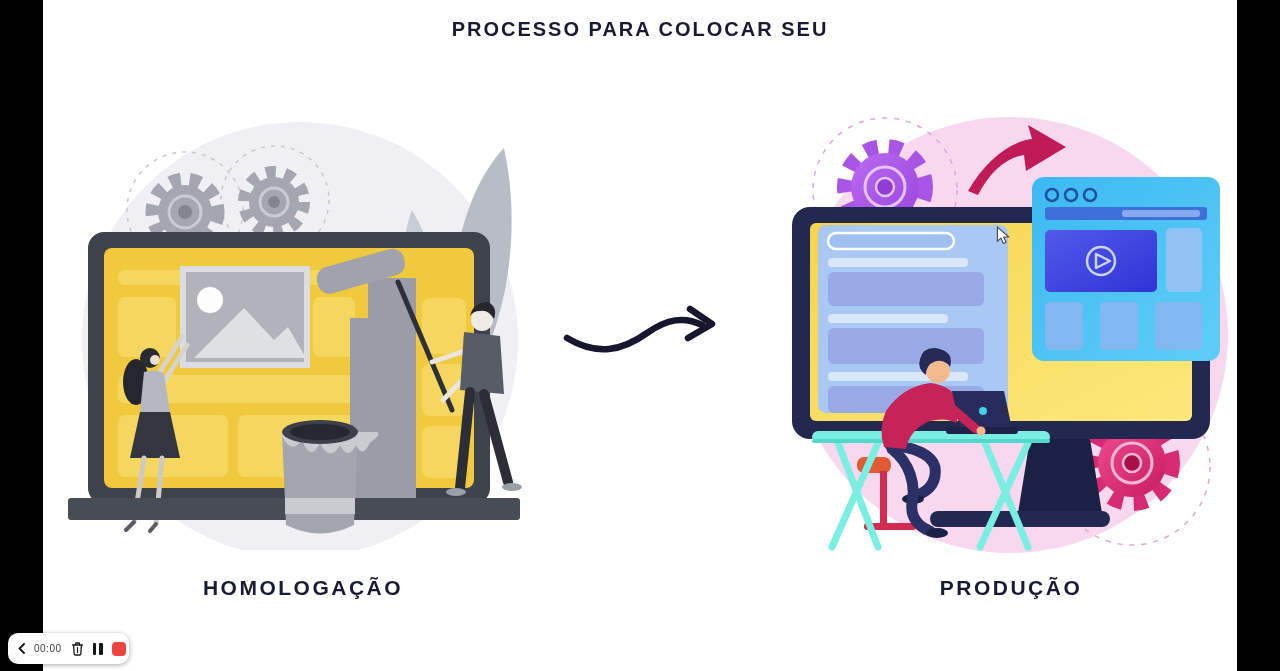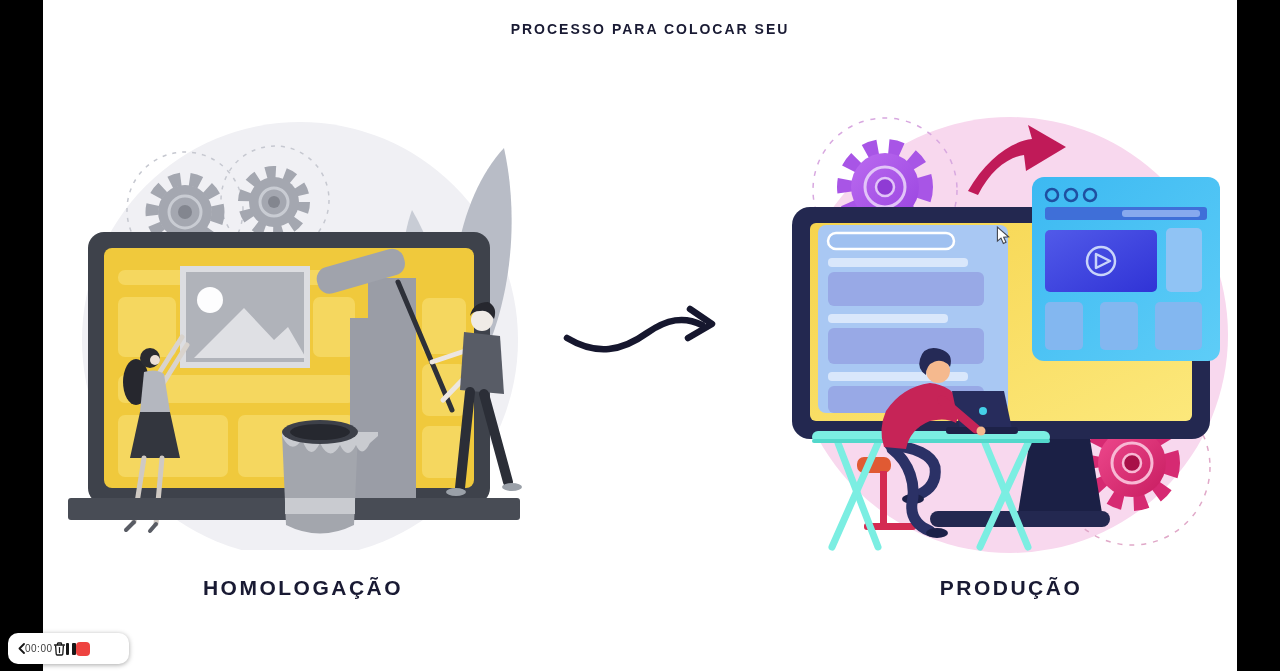--- a/index.html
+++ b/index.html
@@ -3,38 +3,38 @@
 <meta charset="utf-8">
 <style>
   html,body{margin:0;padding:0;}
   body{
     width:1280px;height:671px;position:relative;overflow:hidden;
     background:#000;font-family:"Liberation Sans",sans-serif;
   }
   .stage{position:absolute;left:43px;top:0;width:1194px;height:671px;background:#ffffff;}
   .title{
     position:absolute;left:0;top:18px;width:100%;text-align:center;
-    font-size:14px;font-weight:bold;letter-spacing:2px;line-height:23px;color:#191a33;padding-left:10px;
+    font-size:20px;font-weight:bold;letter-spacing:2px;line-height:23px;color:#191a33;
   }
   .stage-label{
     position:absolute;top:576px;width:320px;text-align:center;
     font-size:21px;font-weight:bold;letter-spacing:2.5px;color:#191a33;
   }
   .label-left{left:100px;}
   .label-right{left:808px;}
   .illus{position:absolute;}
   .illus-left{left:17px;top:110px;}
   .illus-right{left:737px;top:95px;}
   .mid-arrow{position:absolute;left:509px;top:293px;}
   .cursor{position:absolute;left:953px;top:226px;width:14px;height:19px;}
   
   .recorder{
     position:absolute;left:8px;top:633px;width:121px;height:31px;background:#ffffff;
     border-radius:10px;box-shadow:0 1px 5px rgba(0,0,0,.35);
-    display:flex;align-items:center;padding:0 10px;box-sizing:border-box;z-index:50;text-align:right;
+    display:flex;align-items:center;padding:0 10px;box-sizing:border-box;gap:9px;z-index:50;text-align:right;
   }
   .rec-chevron{display:flex;align-items:center;cursor:pointer;}
   .rec-time{font-size:10px;color:#3c3c3c;letter-spacing:.5px;white-space:nowrap;}
   .rec-btn{display:flex;align-items:center;justify-content:center;cursor:pointer;}
   .pause-bars{display:flex;gap:3px;}
   .pause-bars i{display:block;width:3.5px;height:12px;background:#171717;border-radius:1px;}
   .stop-sq{width:14px;height:14px;background:#ee4340;border-radius:4px;}
 </style>
 </head>
 <body>

